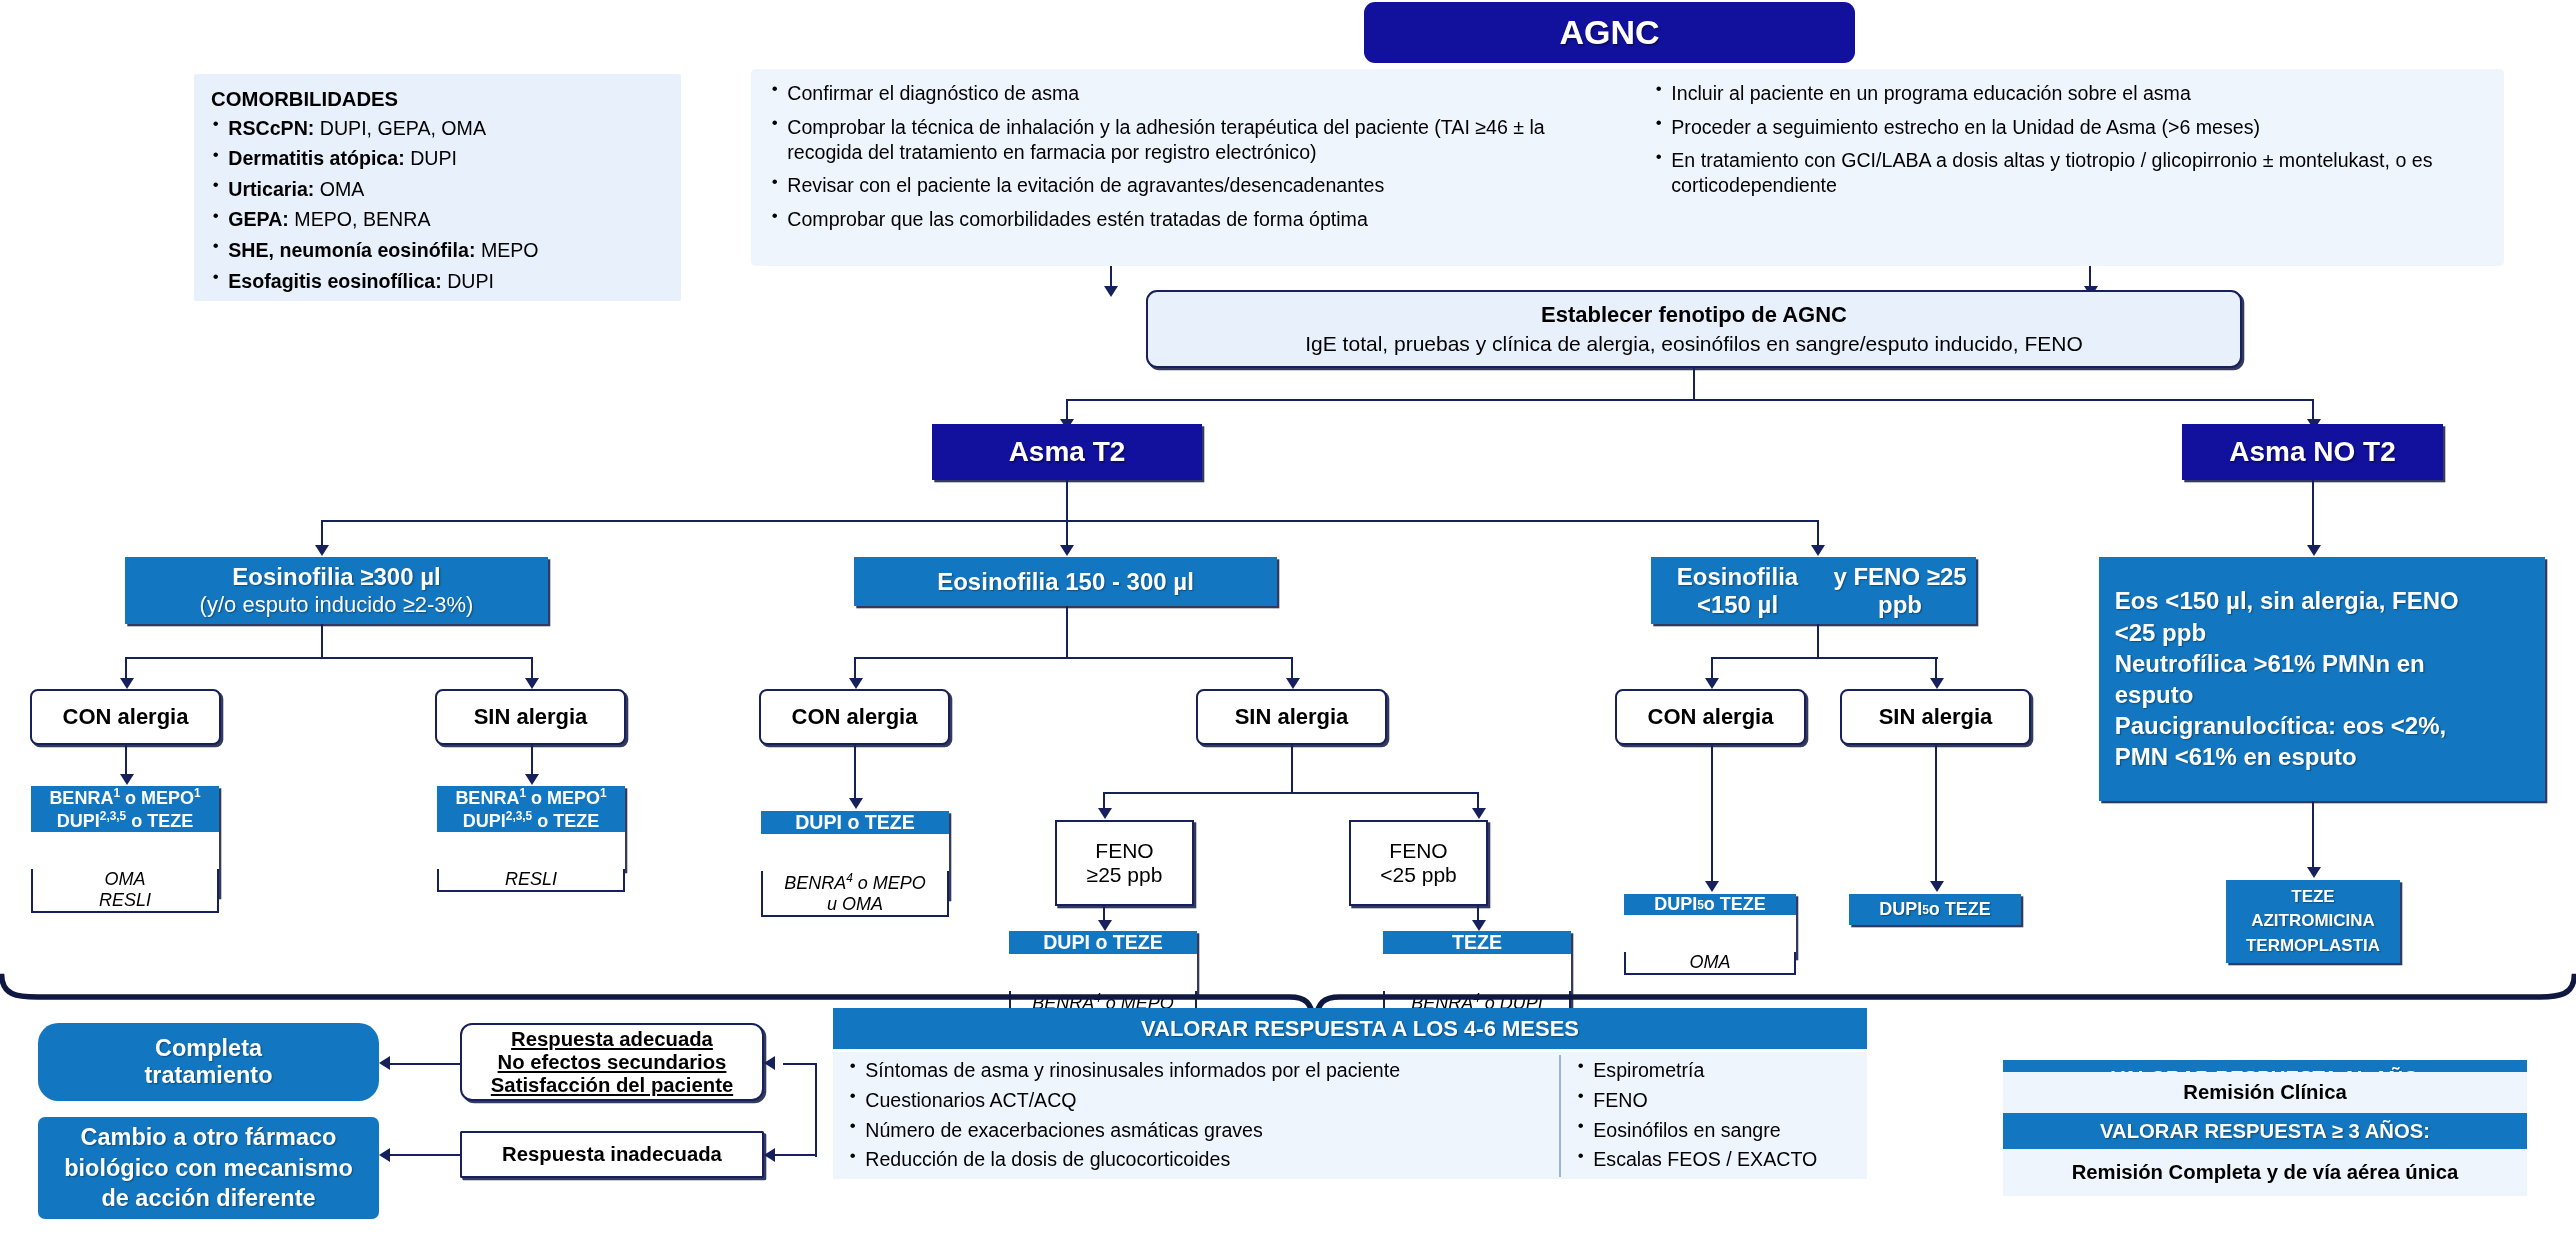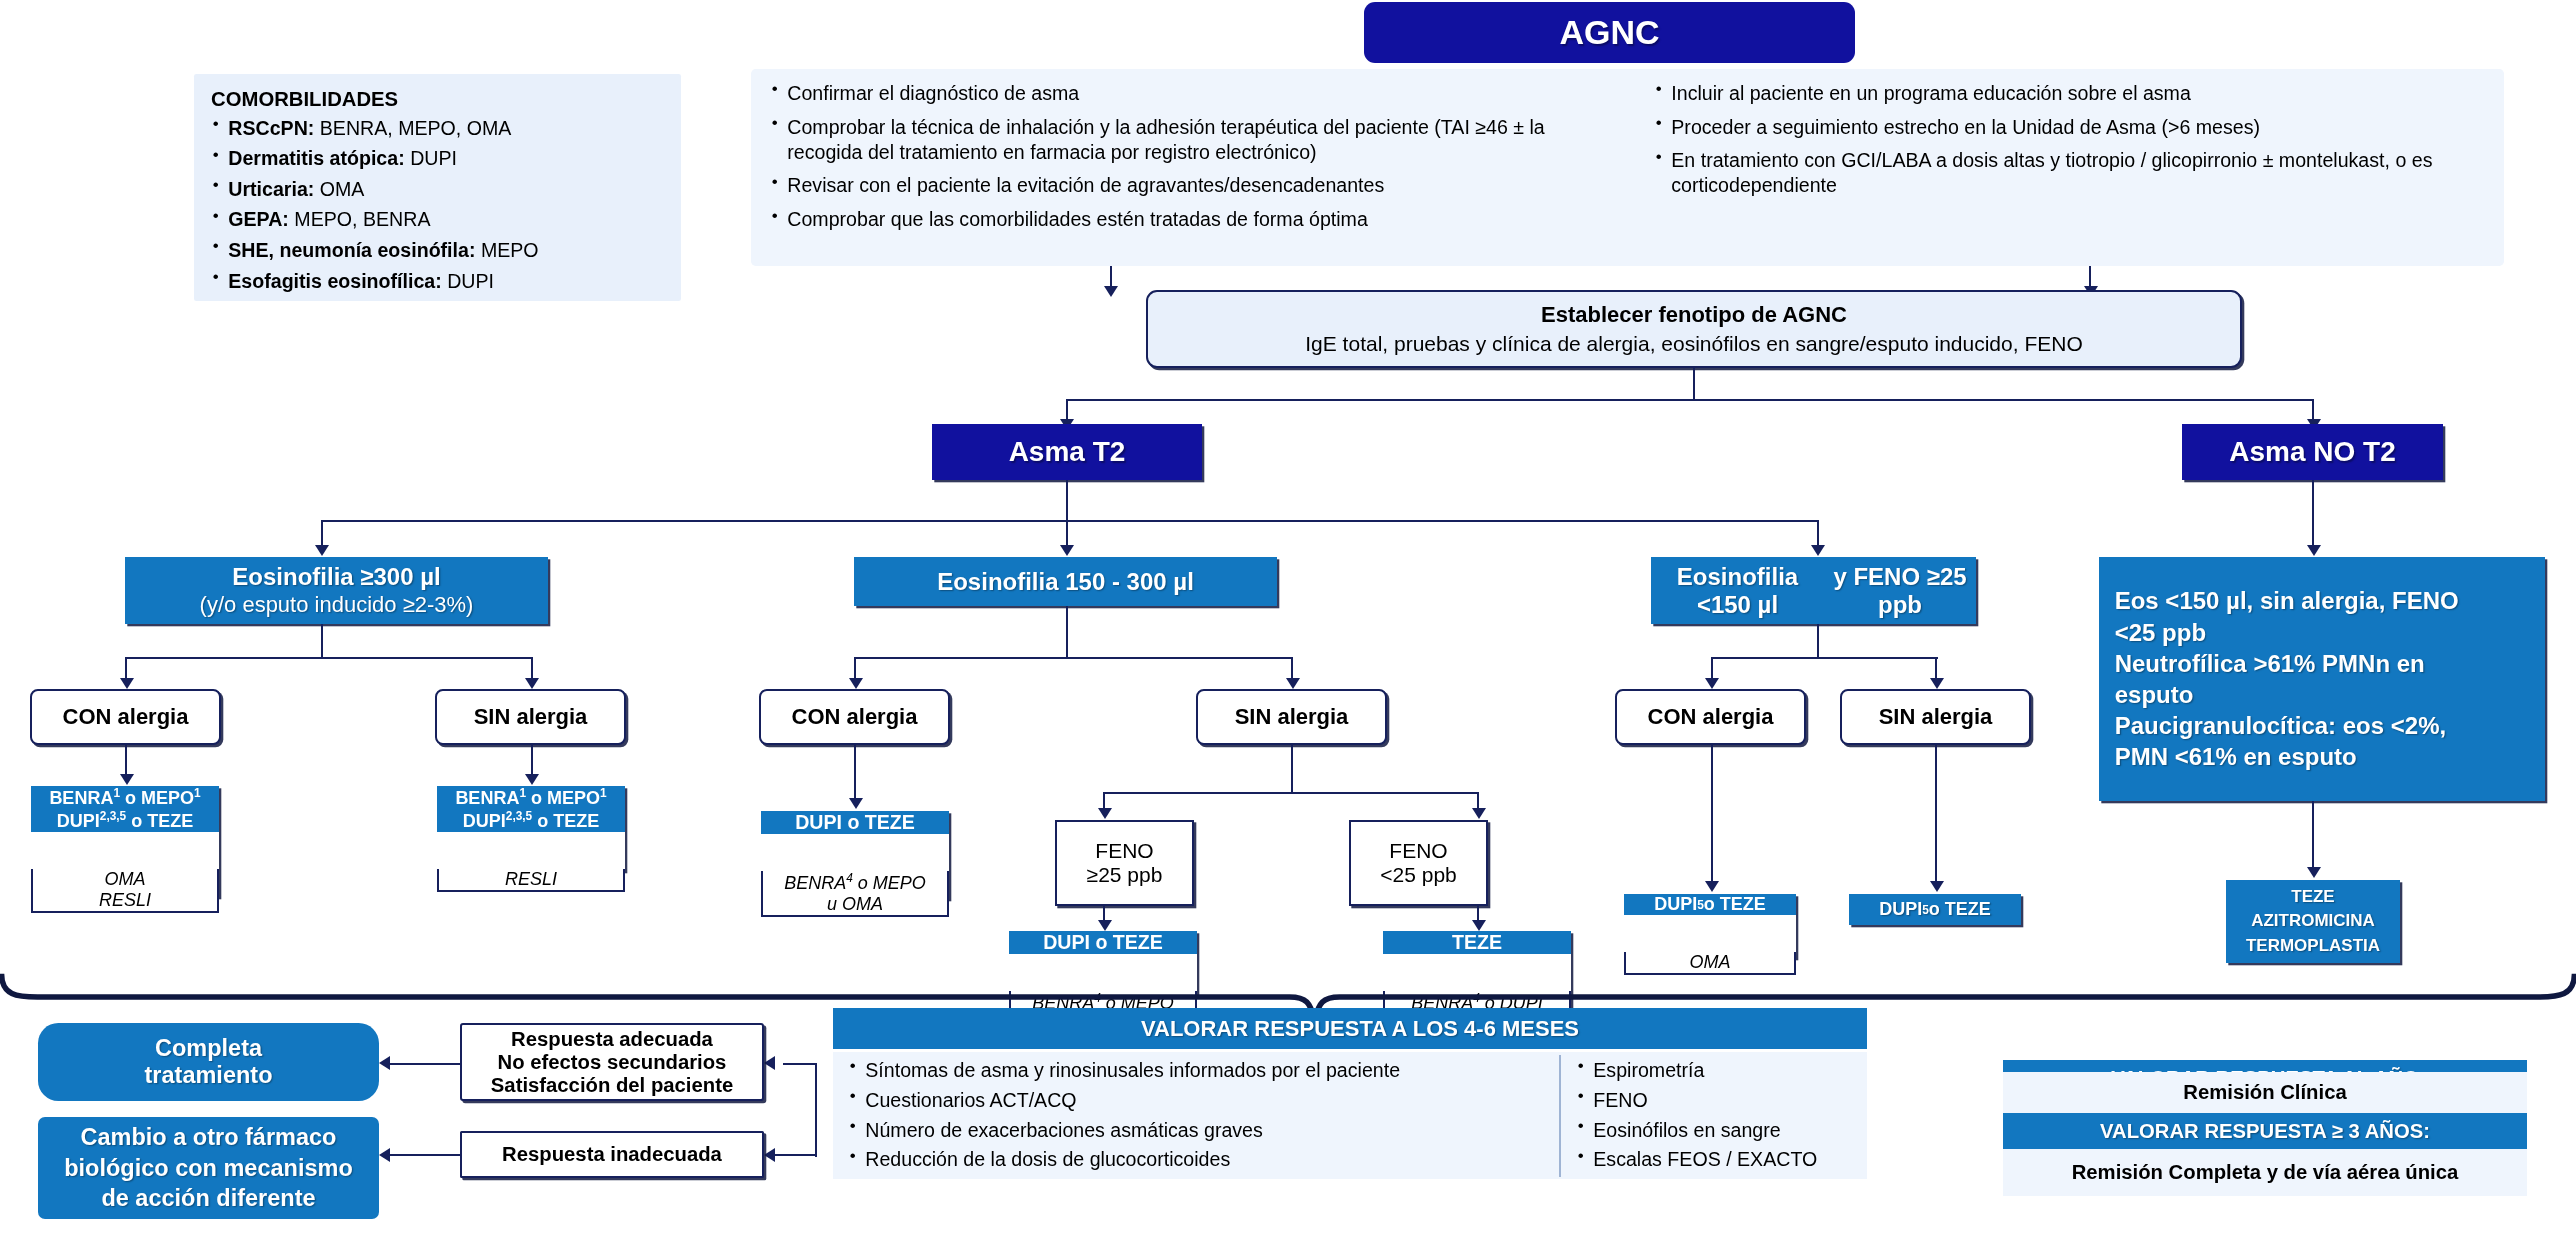--- a/index.html
+++ b/index.html
@@ -52,21 +52,21 @@
 
 <div id="root">
 
   <div class="abs navy round" style="left:1364px;top:2.3px;width:491px;height:61px;font-size:34px;">
     <span>AGNC</span>
   </div>
 
   <div class="abs pale" style="left:194px;top:74px;width:487px;height:227px;padding:14px 11px 0 14px;border-radius:2.3px;">
     <div class="comorb-title">COMORBILIDADES</div>
     <ul class="bl comorb">
-      <li><b>RSCcPN:</b><span> BENRA, MEPO, OMA</span></li>
+      <li><b>RSCcPN:</b><span> DUPI, GEPA, OMA</span></li>
       <li><b>Dermatitis atópica:</b><span> DUPI</span></li>
       <li><b>Urticaria:</b><span> OMA</span></li>
       <li><b>GEPA:</b><span> MEPO, BENRA</span></li>
       <li><b>SHE, neumonía eosinófila:</b><span> MEPO</span></li>
       <li><b>Esofagitis eosinofílica:</b><span> DUPI</span></li>
     </ul>
   </div>
 
   <div class="abs paler" style="left:751px;top:69px;width:1753px;height:197px;border-radius:4.7px;"></div>
 
@@ -320,21 +320,21 @@
       <li style="margin-bottom:4.7px;">Escalas FEOS / EXACTO</li>
     </ul>
   </div>
 
   <div class="vline" style="left:815px;top:1063px;height:94px;"></div>
   <div class="hline" style="left:783px;top:1063px;width:34px;"></div>
   <div class="hline" style="left:775px;top:1154px;width:42px;"></div>
   <div class="arrow-l" style="left:764px;top:1056px;"></div>
   <div class="arrow-l" style="left:764px;top:1148px;"></div>
 
-  <div class="abs wbox shadowbox" style="left:460px;top:1023px;width:304px;height:78px;border-radius:3px;font-size:20.3px;flex-direction:column;">
+  <div class="abs wbox shadowbox" style="left:460px;top:1023px;width:304px;height:78px;border-radius:12px;font-size:20.3px;flex-direction:column;text-decoration:underline;">
     <div>Respuesta adecuada</div>
     <div>No efectos secundarios</div>
     <div>Satisfacción del paciente</div>
   </div>
 
   <div class="abs wbox shadowbox" style="left:460px;top:1131px;width:304px;height:47px;border-radius:1.6px;font-size:20.3px;">
     <span>Respuesta inadecuada</span>
   </div>
 
   <div class="hline" style="left:388px;top:1063px;width:72px;"></div>

